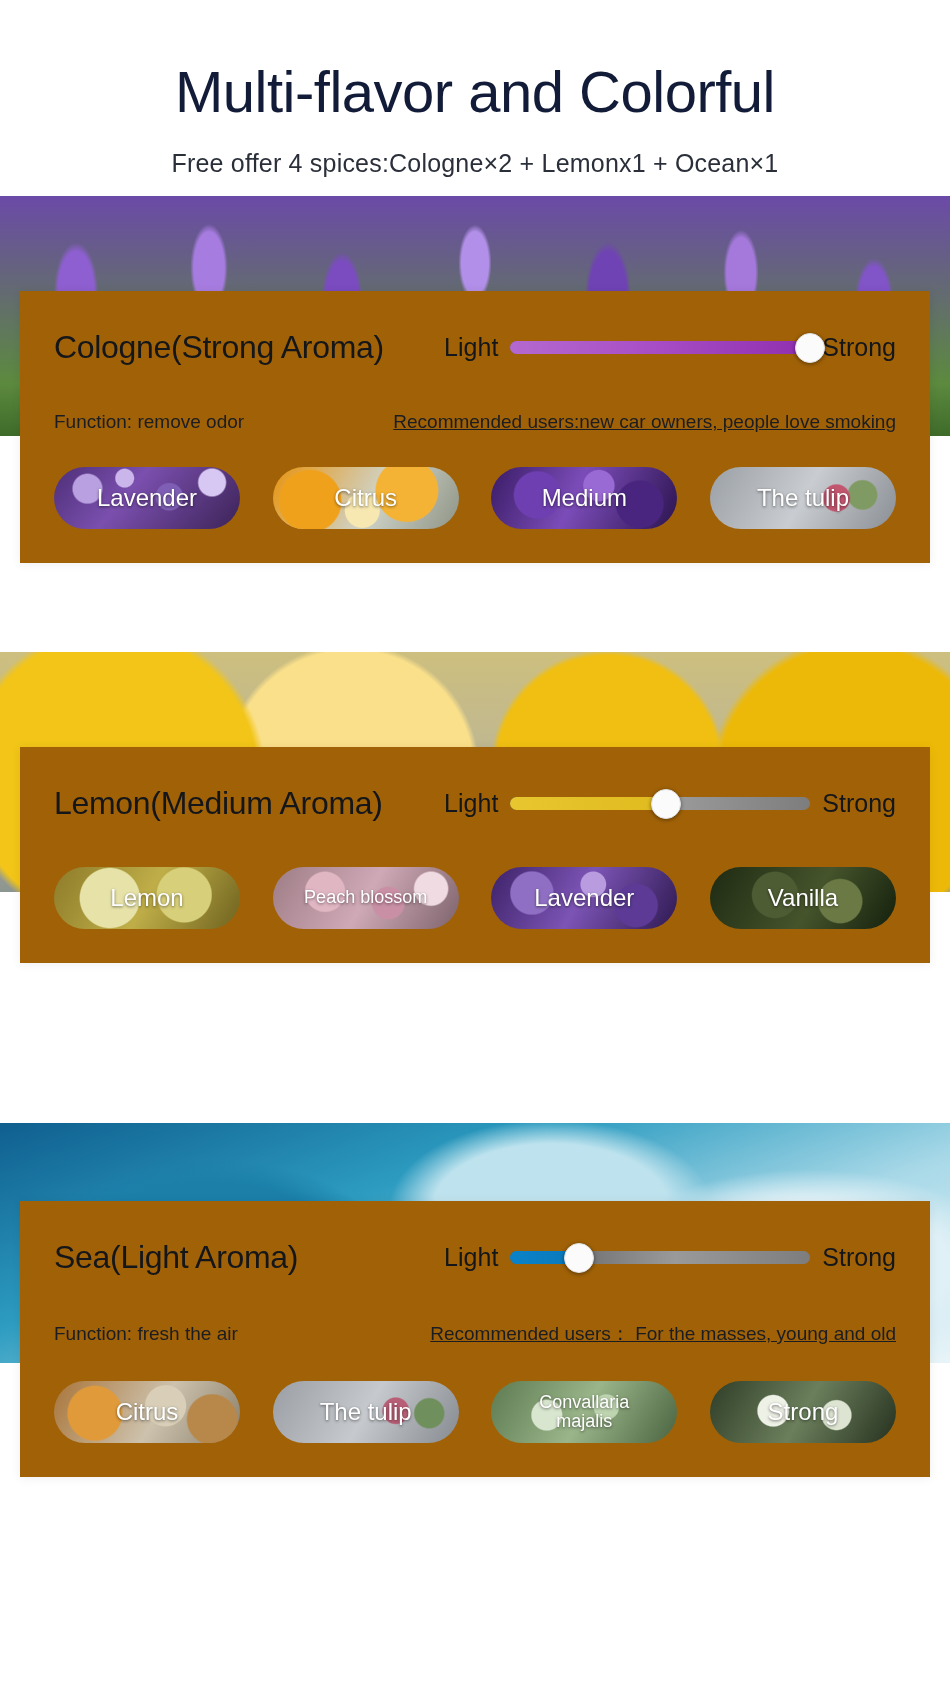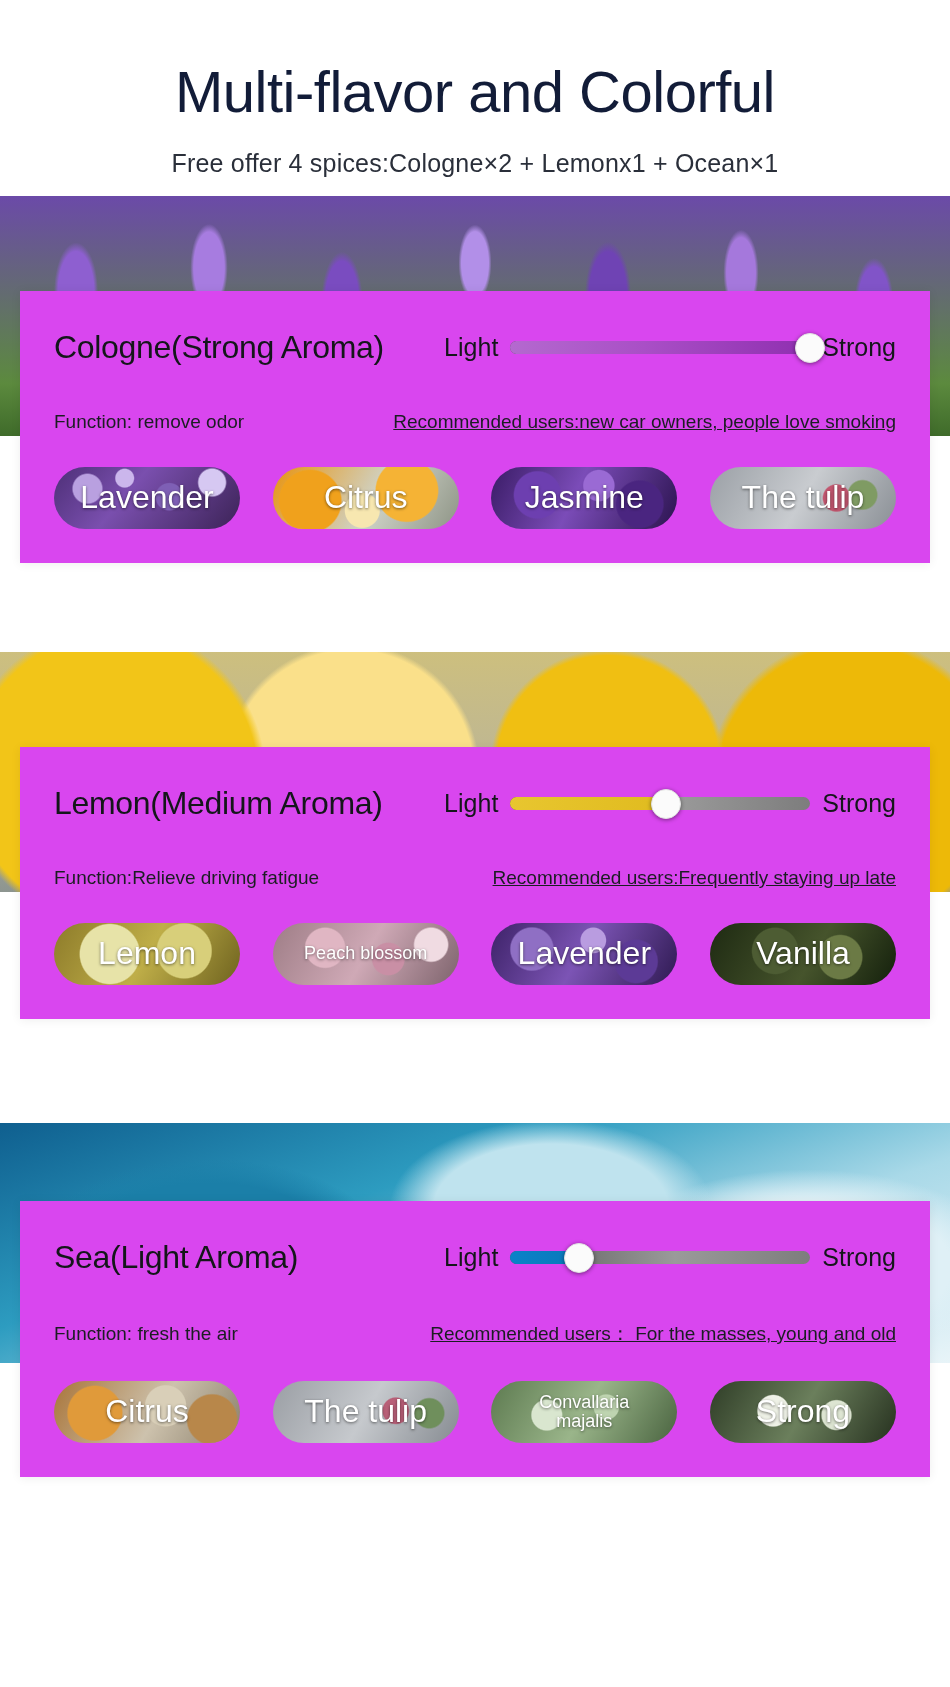--- a/index.html
+++ b/index.html
@@ -34,21 +34,21 @@
     position: absolute; left: 0; right: 0; top: 0;
     width: 100%;
     overflow: hidden;
   }
   .photo-band .ph { width: 100%; height: 100%; display:block; }
 
   .card {
     position: relative;
     margin: 0 auto;
     width: 910px;
-    background: #d946ef;
+    background: #a16207;
     box-shadow: 0 1px 10px rgba(0,0,0,0.07);
     padding: 28px 34px 34px 34px;
   }
 
   .card-head {
     display: flex;
     align-items: center;
     gap: 0px;
     min-height: 58px;
   }
@@ -118,21 +118,21 @@
     display: flex;
     align-items: center;
     justify-content: center;
     cursor: pointer;
   }
   .pill .pill-bg { position: absolute; inset: 0; }
   .pill .pill-text {
     position: relative;
     z-index: 2;
     color: #ffffff;
-    font-size: 32px;
+    font-size: 24px;
     text-align: center;
     line-height: 1.06;
     text-shadow: 0 1px 3px rgba(0,0,0,0.55);
     padding: 0 6px;
   }
   .pill .pill-text.small { font-size: 18px; }
 
   
   .bg-lavender{background:
     radial-gradient(circle at 18% 35%, #b9a0e0 0 9%, transparent 10%),
@@ -245,21 +245,21 @@
       <div class="pill">
           <div class="pill-bg bg-lavender"></div>
           <span class="pill-text">Lavender</span>
         </div>
       <div class="pill">
           <div class="pill-bg bg-citrus"></div>
           <span class="pill-text">Citrus</span>
         </div>
       <div class="pill">
           <div class="pill-bg bg-violet"></div>
-          <span class="pill-text">Jasmine</span>
+          <span class="pill-text">Medium</span>
         </div>
       <div class="pill">
           <div class="pill-bg bg-tulip"></div>
           <span class="pill-text">The tulip</span>
         </div>
     </div>
   </div>
 </div>
 
 <div class="section" style="height:425px; margin-top:31px;">
@@ -271,24 +271,20 @@
       <div class="card-title">Lemon(Medium Aroma)</div>
       <div class="slider-wrap">
         <span class="slider-label">Light</span>
         <div class="track">
           <div class="fill" style="width: 52%; background: linear-gradient(90deg, rgb(232, 198, 47) 0%, rgb(224, 187, 31) 100%);"></div>
           <div class="knob" style="left: 52%;"></div>
         </div>
         <span class="slider-label">Strong</span>
       </div>
     </div>
-    <div class="meta-row">
-      <span class="meta-func">Function:Relieve driving fatigue</span>
-      <span class="meta-rec">Recommended users:Frequently staying up late</span>
-    </div>
     <div class="pills">
       <div class="pill">
           <div class="pill-bg bg-lemon"></div>
           <span class="pill-text">Lemon</span>
         </div>
       <div class="pill">
           <div class="pill-bg bg-peach"></div>
           <span class="pill-text small">Peach blossom</span>
         </div>
       <div class="pill">

